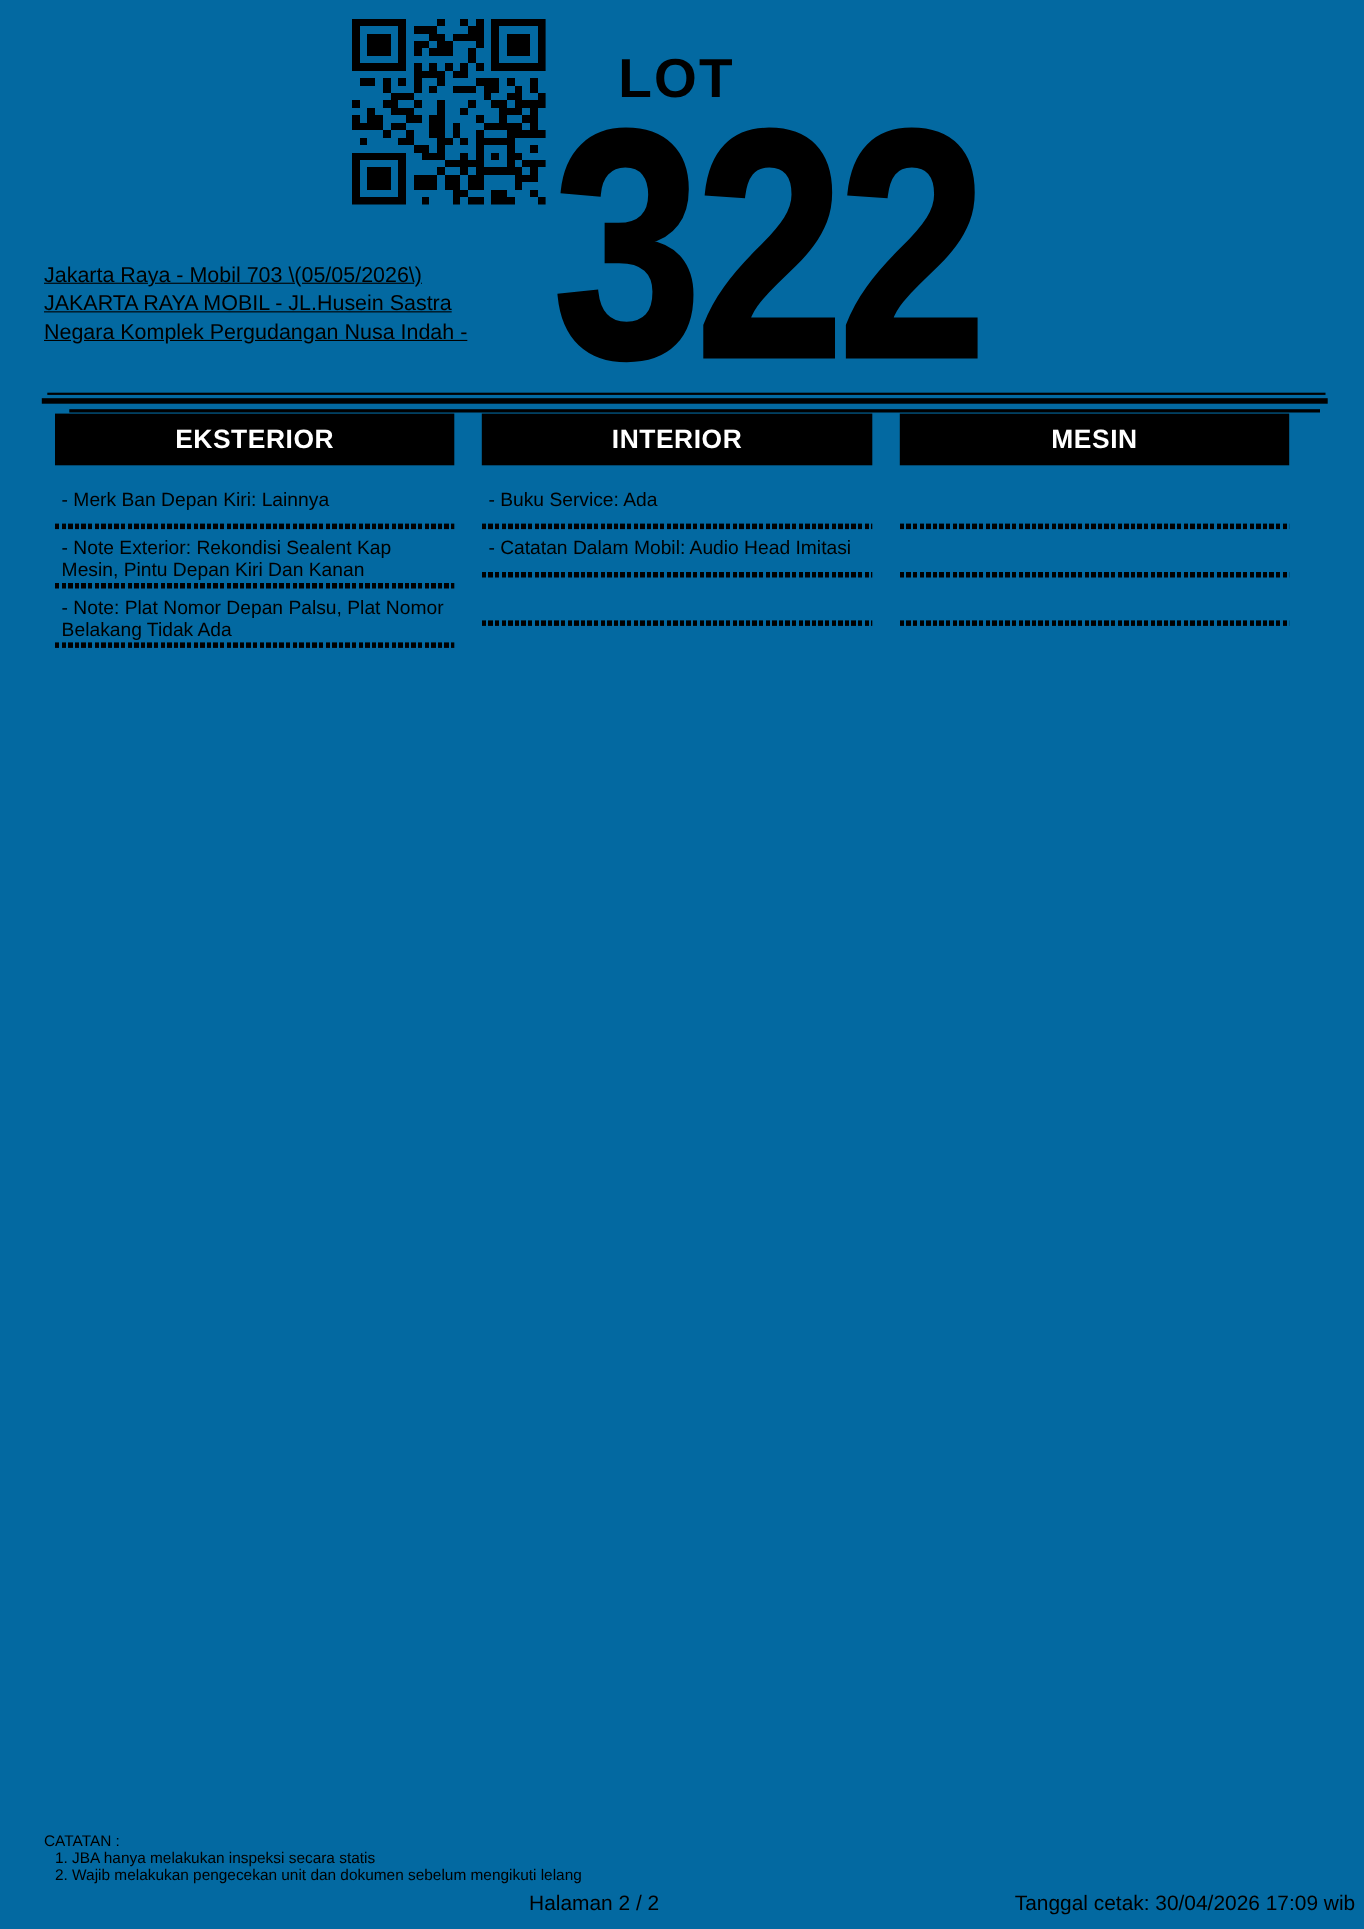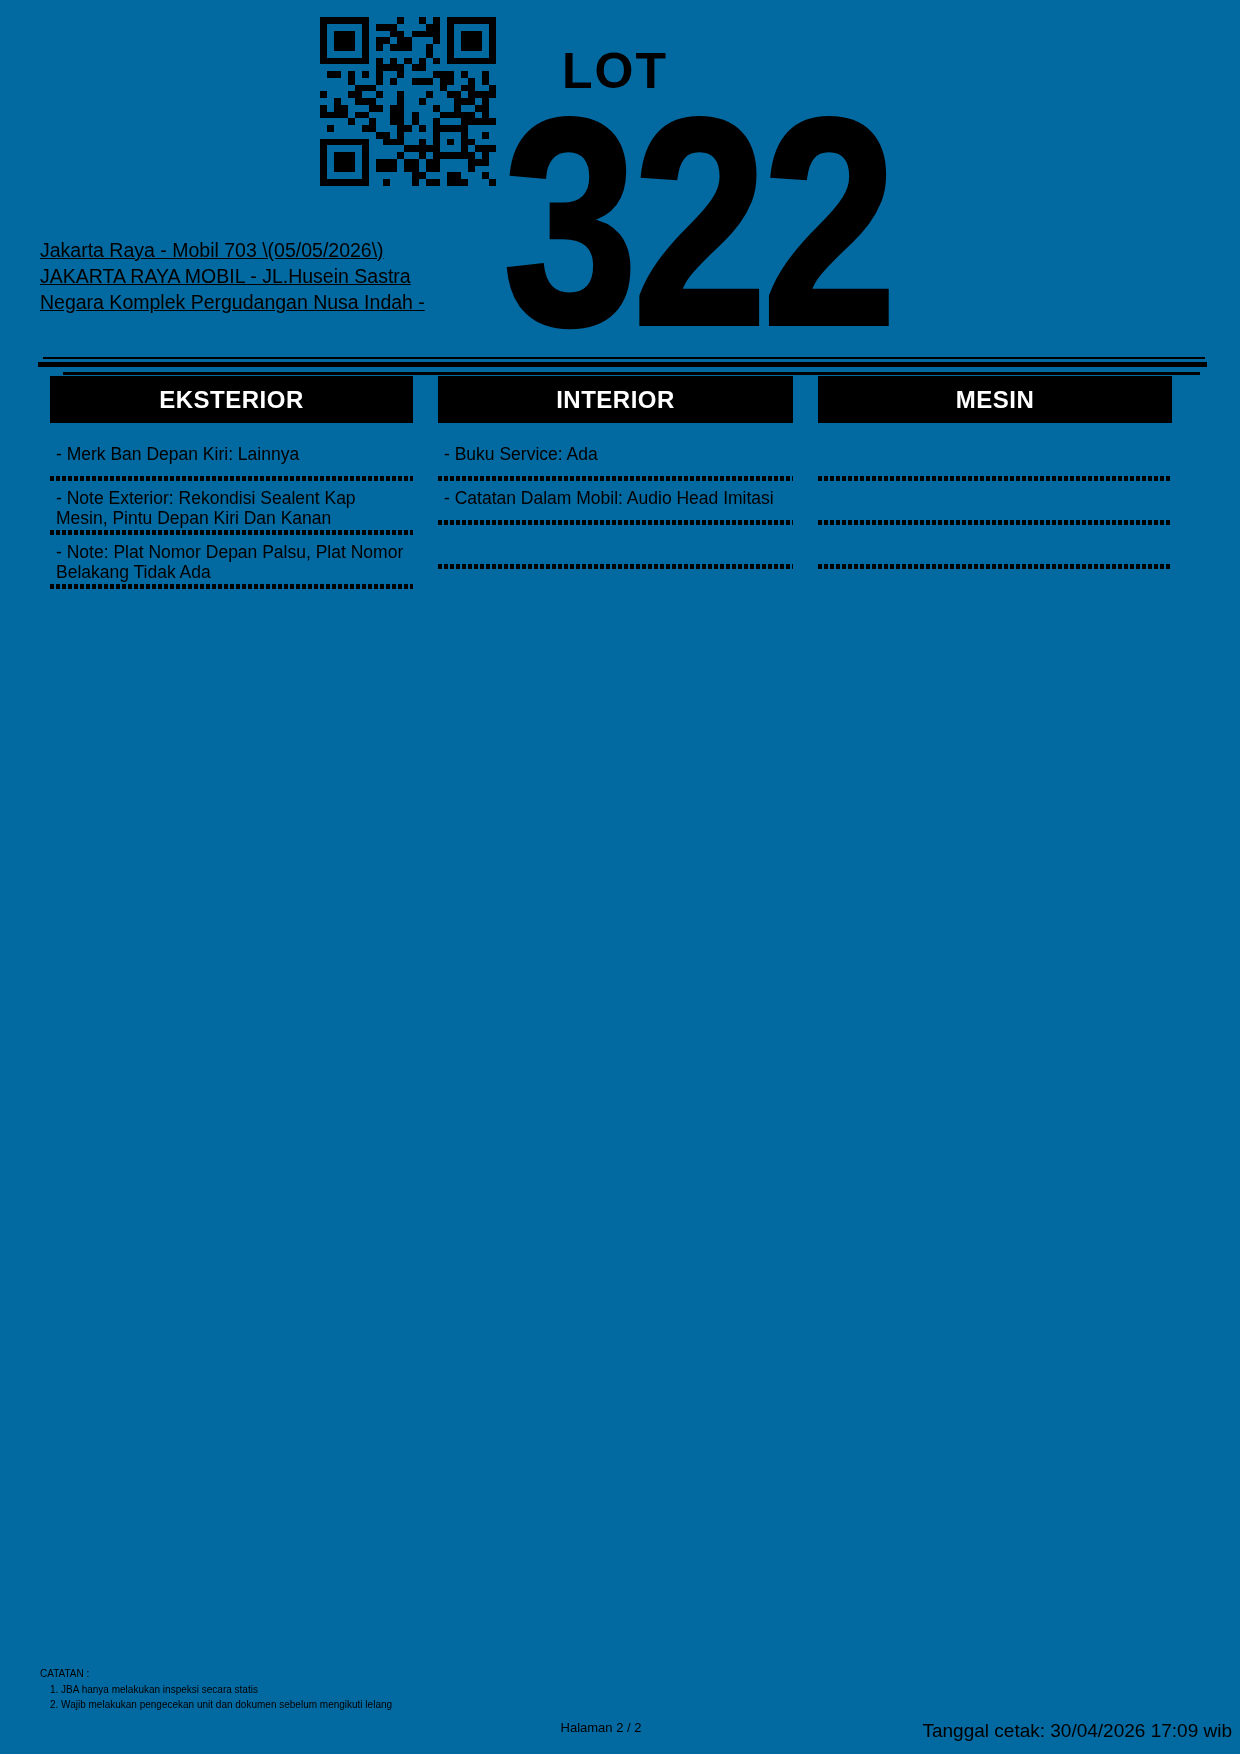--- a/index.html
+++ b/index.html
@@ -30,23 +30,23 @@
   .sec-2 { left:438px; width:355px; }
   .sec-3 { left:818px; width:354px; }
   .sec-header { height:47px; background:#000000; color:#ffffff; display:flex; align-items:center; justify-content:center;
                 font-size:24px; font-weight:bold; letter-spacing:0.5px; }
   .sec-body { padding-top:14px; }
   .row { min-height:44px; display:flex; flex-direction:column; }
   .row-text { flex:1; padding:7px 8px 2px 6px; font-size:17.5px; line-height:20px; }
   .dash { flex:none; height:5px; background:repeating-linear-gradient(90deg,#000 0 4px,transparent 4px 6px); }
 
   
-  .catatan { position:absolute; left:40px; top:1666px; font-size:10px; line-height:15.5px; }
+  .catatan { position:absolute; left:40px; top:1666px; font-size:14px; line-height:15.5px; }
   .catatan .note-line { margin-left:10px; }
-  .halaman { position:absolute; left:481px; top:1720px; width:240px; text-align:center; font-size:13px; }
+  .halaman { position:absolute; left:481px; top:1720px; width:240px; text-align:left; font-size:19px; }
   .tanggal { position:absolute; right:8px; top:1720px; font-size:19px; text-align:center; }
 </style>
 </head>
 <body>
 
 <div class="page">
 
   <div class="qr"><svg viewBox="0 0 25 25" width="176" height="169" preserveAspectRatio="none" shape-rendering="crispEdges" fill="#000">
         <rect x="0" y="0" width="1" height="1"></rect>
         <rect x="1" y="0" width="1" height="1"></rect>

